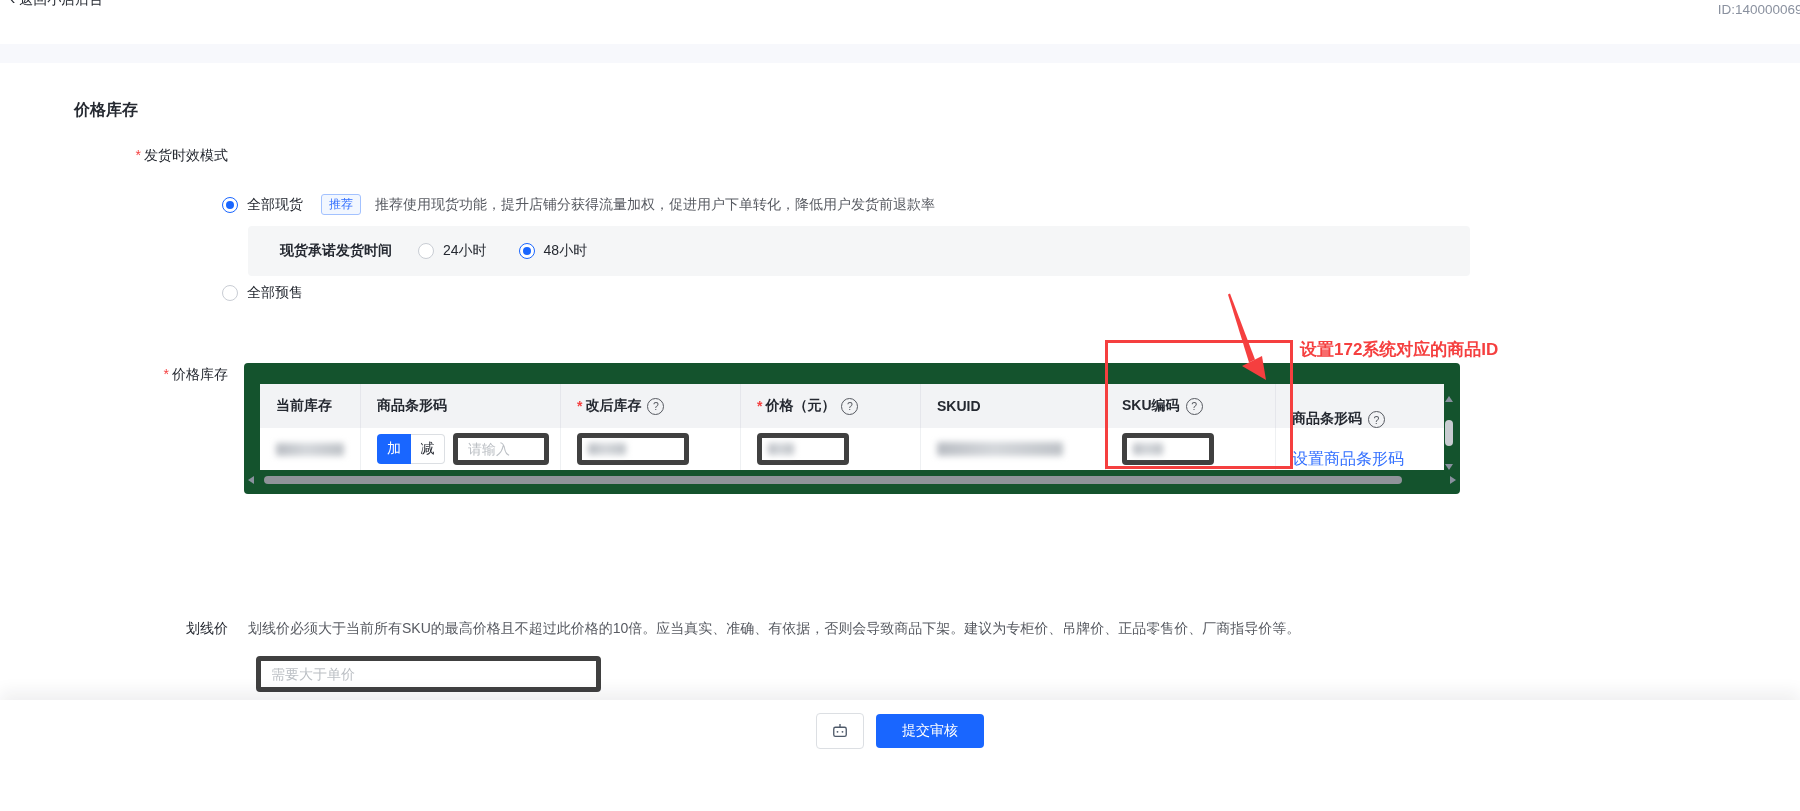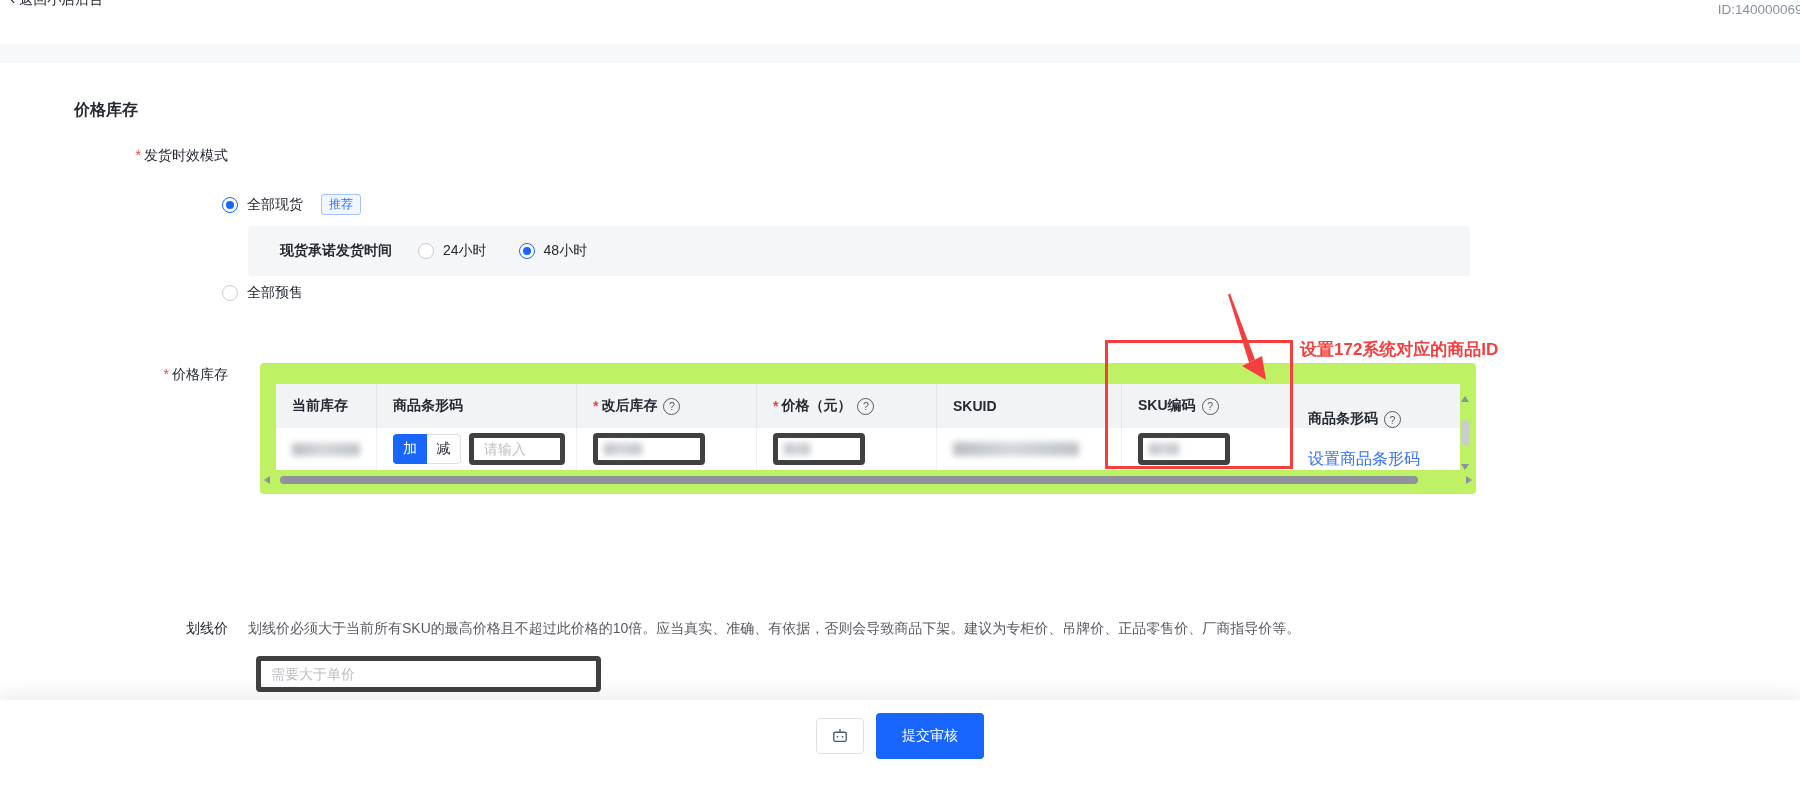--- a/index.html
+++ b/index.html
@@ -35,21 +35,21 @@
          display:flex;align-items:center;padding-left:32px;box-sizing:border-box;font-size:14px;}
   .panel .ptitle{font-weight:700;color:#252931;margin-right:26px;}
   .panel .radio-item{display:flex;align-items:center;margin-right:32px;}
 
   
   .red-note{position:absolute;left:1300px;top:338px;font-size:17px;font-weight:600;color:#f53f3f;white-space:nowrap;z-index:7;}
   .red-box{position:absolute;left:1105px;top:340px;width:182px;height:123px;border:3px solid #f53f3f;z-index:6;pointer-events:none;}
   .arrow-svg{position:absolute;left:0;top:0;width:1800px;height:811px;z-index:6;pointer-events:none;}
 
   
-  .table-wrap{position:absolute;top:363px;left:260px;width:1216px;height:131px;background:#bef264;border-radius:4px;}
+  .table-wrap{position:absolute;top:363px;left:244px;width:1216px;height:131px;background:#14532d;border-radius:4px;}
   .tbl{position:absolute;left:16px;top:21px;width:1184px;}
   .thead{display:flex;height:44px;background:#f2f3f5;align-items:center;font-size:14px;font-weight:600;color:#252931;}
   .tbody{display:flex;height:42px;background:#fff;align-items:center;}
   .cell{box-sizing:border-box;padding-left:16px;display:flex;align-items:center;white-space:nowrap;overflow:hidden;}
   .thead .cell{border-left:1px solid #e5e6eb;height:100%;}
   .tbody .cell{border-left:1px solid #eef0f2;height:100%;}
   .thead .cell:first-child,.tbody .cell:first-child{border-left:none;}
   .c1{width:100px;} .c2{width:200px;} .c3{width:180px;} .c4{width:180px;} .c5{width:185px;} .c6{width:170px;} .c7{width:169px;align-items:flex-end;}
   .help{margin-left:6px;width:15px;height:15px;border:1px solid #575a61;border-radius:50%;font-size:10.5px;
         color:#575a61;display:inline-flex;align-items:center;justify-content:center;font-weight:400;cursor:pointer;}
@@ -75,21 +75,21 @@
   
   .strike-input{position:absolute;top:656px;left:248px;width:345px;height:36px;margin-left:8px;}
 
   
   .footer{position:absolute;left:0;bottom:0;width:100%;height:111px;background:#fff;
           box-shadow:0 -8px 16px rgba(31,35,41,0.07);}
   .notice{text-align:center;margin-top:30px;font-size:14px;white-space:nowrap;}
   .notice .warn{color:#ff7d00;}
   .fbtns{display:flex;justify-content:center;align-items:center;gap:12px;margin-top:13px;}
   .icon-btn{width:46px;height:34px;background:#fff;border:1px solid #dcdfe3;border-radius:4px;display:flex;align-items:center;justify-content:center;cursor:pointer;}
-  .submit-btn{height:46px;padding:0 26px;background:#1966ff;color:#fff;border:none;border-radius:4px;font-size:14px;cursor:pointer;font-family:inherit;}
+  .submit-btn{height:34px;padding:0 26px;background:#1966ff;color:#fff;border:none;border-radius:4px;font-size:14px;cursor:pointer;font-family:inherit;}
 </style>
 </head>
 <body>
 
 <div class="page">
 
   <div class="back">
     <span class="chev">‹</span>
     <span>返回小店后台</span>
   </div>
@@ -101,20 +101,21 @@
   <div class="frow" style="top:147px;">
     <div class="flabel">
       <span class="req">*</span><span>发货时效模式</span>
     </div>
   </div>
 
   <div class="radio-line" style="top:194px;left:222px;">
     <span class="radio on"></span>
     <span class="radio-label">全部现货</span>
     <span class="badge">推荐</span>
+    <span class="note">推荐使用现货功能，提升店铺分获得流量加权，促进用户下单转化，降低用户发货前退款率</span>
   </div>
 
   <div class="panel">
     <span class="ptitle">现货承诺发货时间</span>
     <span class="radio-item">
       <span class="radio off"></span>
       <span class="radio-label">24小时</span>
     </span>
     <span class="radio-item">
       <span class="radio on"></span>

